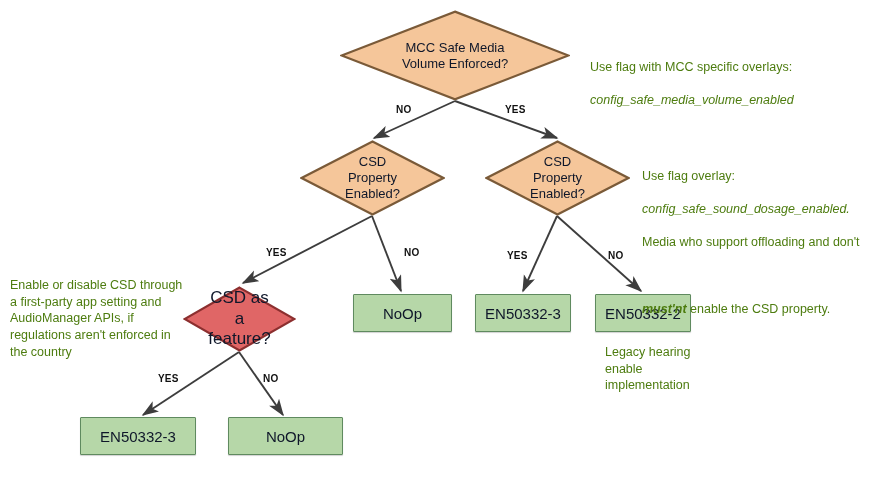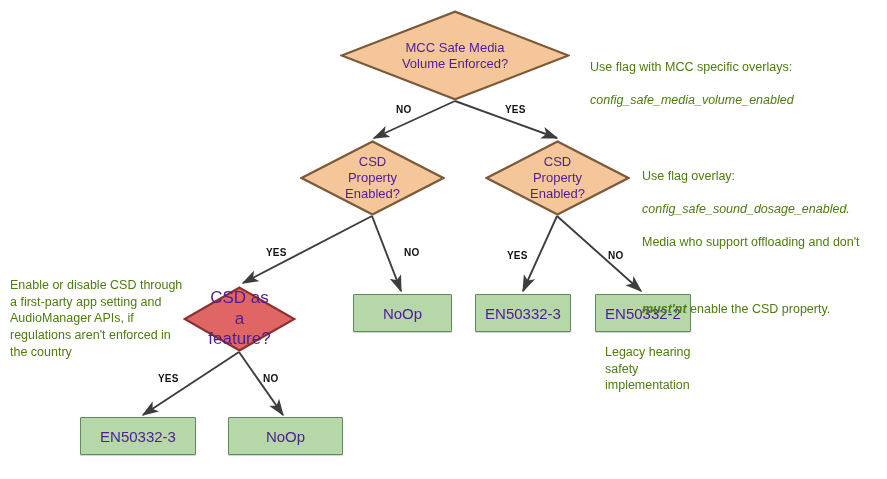--- a/index.html
+++ b/index.html
@@ -23,21 +23,21 @@
     height: 479px;
     pointer-events: none;
   }
   .node {
     position: absolute;
     box-sizing: border-box;
     display: flex;
     align-items: center;
     justify-content: center;
     text-align: center;
-    color: #4c1d95;
+    color: #0f172a;
   }
   .diamond {
     background: transparent;
   }
   .diamond .dshape {
     position: absolute;
     left: 0; top: 0;
     width: 100%; height: 100%;
   }
   .diamond .dlabel {
@@ -182,16 +182,16 @@
     <span class="bold">must'nt</span><span> enable the CSD property.</span>
   </div>
 
   <div class="note" style="left:10px; top:277px; width:185px;">Enable or disable CSD through
 a first-party app setting and
 AudioManager APIs,  if
 regulations aren't enforced in
 the country</div>
 
   <div class="note" style="left:605px; top:344px; width:150px;">Legacy hearing
-safety
+enable
 implementation</div>
 
 </div>
 
 </body></html>

